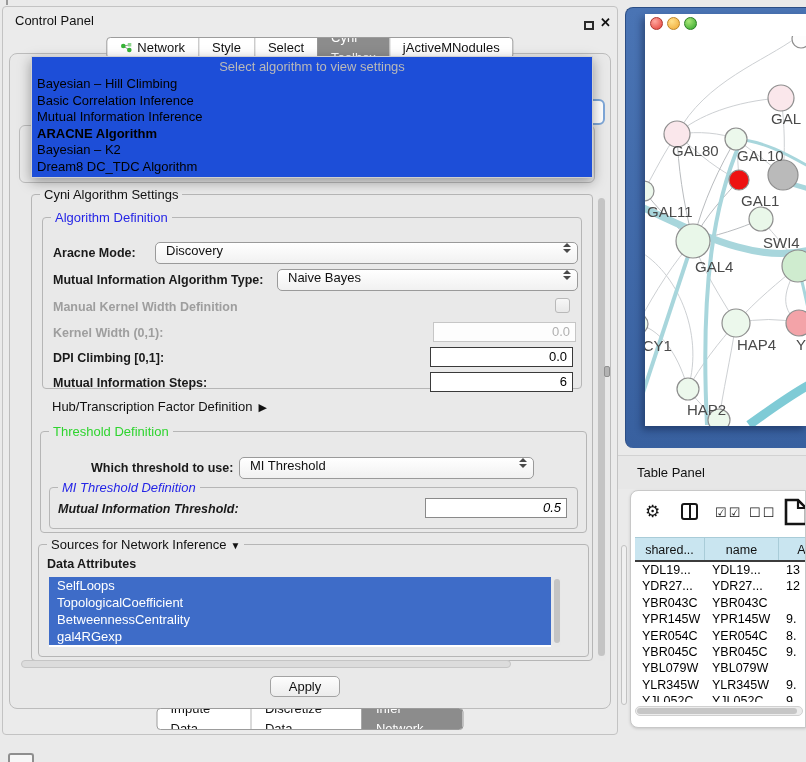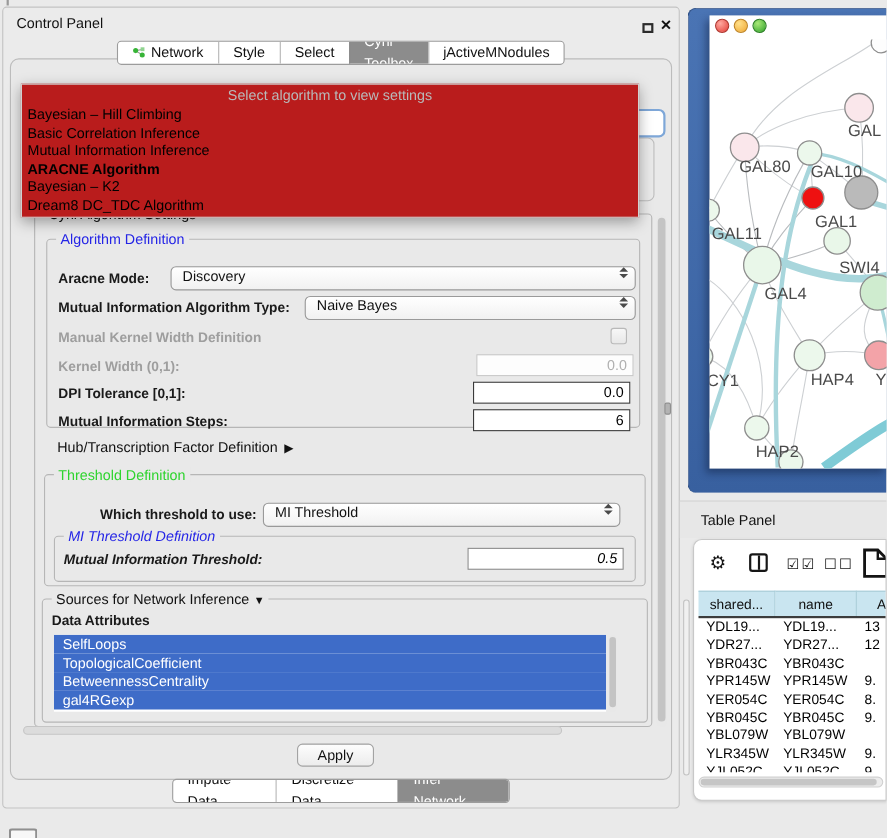--- a/index.html
+++ b/index.html
@@ -20,22 +20,22 @@
   .seg { position:absolute; display:flex; height:22px; background:#fff;
          border:1px solid #9c9c9c; border-radius:4px; overflow:hidden; z-index:3; }
   .seg-top { left:50%; top:30px; transform:translateX(-50%); }
   .seg-bottom { left:50%; top:701px; transform:translateX(-50%); }
   .seg .tab { display:flex; align-items:center; gap:5px; padding:0 13px; font-size:13px;
               color:#111; line-height:20px; border-left:1px solid #b5b5b5; cursor:default; }
   .seg .tab:first-child { border-left:none; }
   .seg .tab.sel { background:#8c8c8c; color:#fff; border-left-color:#8c8c8c; }
 
   
-  .popup { position:absolute; left:16px; top:49px; width:562px; height:122px; background:#b91c1c;
-           border:1px solid #d0d0d0; box-shadow:0 4px 12px rgba(0,0,0,.35); z-index:6; padding-top:1px;margin-top:20px; }
+  .popup { position:absolute; left:28px; top:49px; width:562px; height:122px; background:#1d4ed8;
+           border:1px solid #d0d0d0; box-shadow:0 4px 12px rgba(0,0,0,.35); z-index:6; padding-top:1px; }
   .dd-prompt { height:18px; line-height:18px; text-align:center; color:#b9b9b9; font-size:13px; }
   .dd-item { height:16.5px; line-height:16.5px; padding-left:5px; font-size:13px; color:#000; }
   .dd-item.bold { font-weight:bold; }
 
   
   .ghost-box { position:absolute; left:16px; top:118px; width:576px; height:58px;
                border:1px solid #bdbdbd; border-radius:6px; z-index:1; }
   .ghost-combo { position:absolute; left:560px; top:92px; width:42px; height:26px; background:#fff;
                border:2px solid #7ea7d8; border-radius:6px; z-index:2; }
 
@@ -212,36 +212,36 @@
               <span class="dn"></span>
             </span>
         </div>
 
         <div class="lbl dis" style="left:10px; top:82px;">Manual Kernel Width Definition</div>
         <div class="chk" style="left:512px; top:80px;"></div>
 
         <div class="lbl dis" style="left:10px; top:108px;">Kernel Width (0,1):</div>
         <div class="field dis" style="left:390px; top:104px; width:143px;">0.0</div>
 
-        <div class="lbl" style="left:10px; top:133px;">DPI Tolerance [0,1]:</div>
+        <div class="lbl" style="left:10px; top:133px;">DPI Climbing [0,1]:</div>
         <div class="field" style="left:387px; top:129px; width:143px;">0.0</div>
 
         <div class="lbl" style="left:10px; top:158px;">Mutual Information Steps:</div>
         <div class="field" style="left:387px; top:154px; width:143px;">6</div>
       </div>
 
       <div class="lbl plain" style="left:20px; top:204px;">
         <span>Hub/Transcription Factor Definition</span><span class="tri-r">▶</span>
       </div>
 
       <div class="grp grp-thresh">
         <div class="legend green">Threshold Definition</div>
 
         <div class="lbl" style="left:50px; top:29px;">Which threshold to use:</div>
-        <div class="combo" style="left:198px; top:25px; width:325px;">
+        <div class="combo" style="left:198px; top:25px; width:295px;">
           <span>MI Threshold</span>
           <span class="stepper">
               <span class="up"></span>
               <span class="dn"></span>
             </span>
         </div>
 
         <div class="grp grp-midef">
           <div class="legend blue">MI Threshold Definition</div>
           <div class="lbl" style="left:8px; top:14px;">Mutual Information Threshold:</div>

